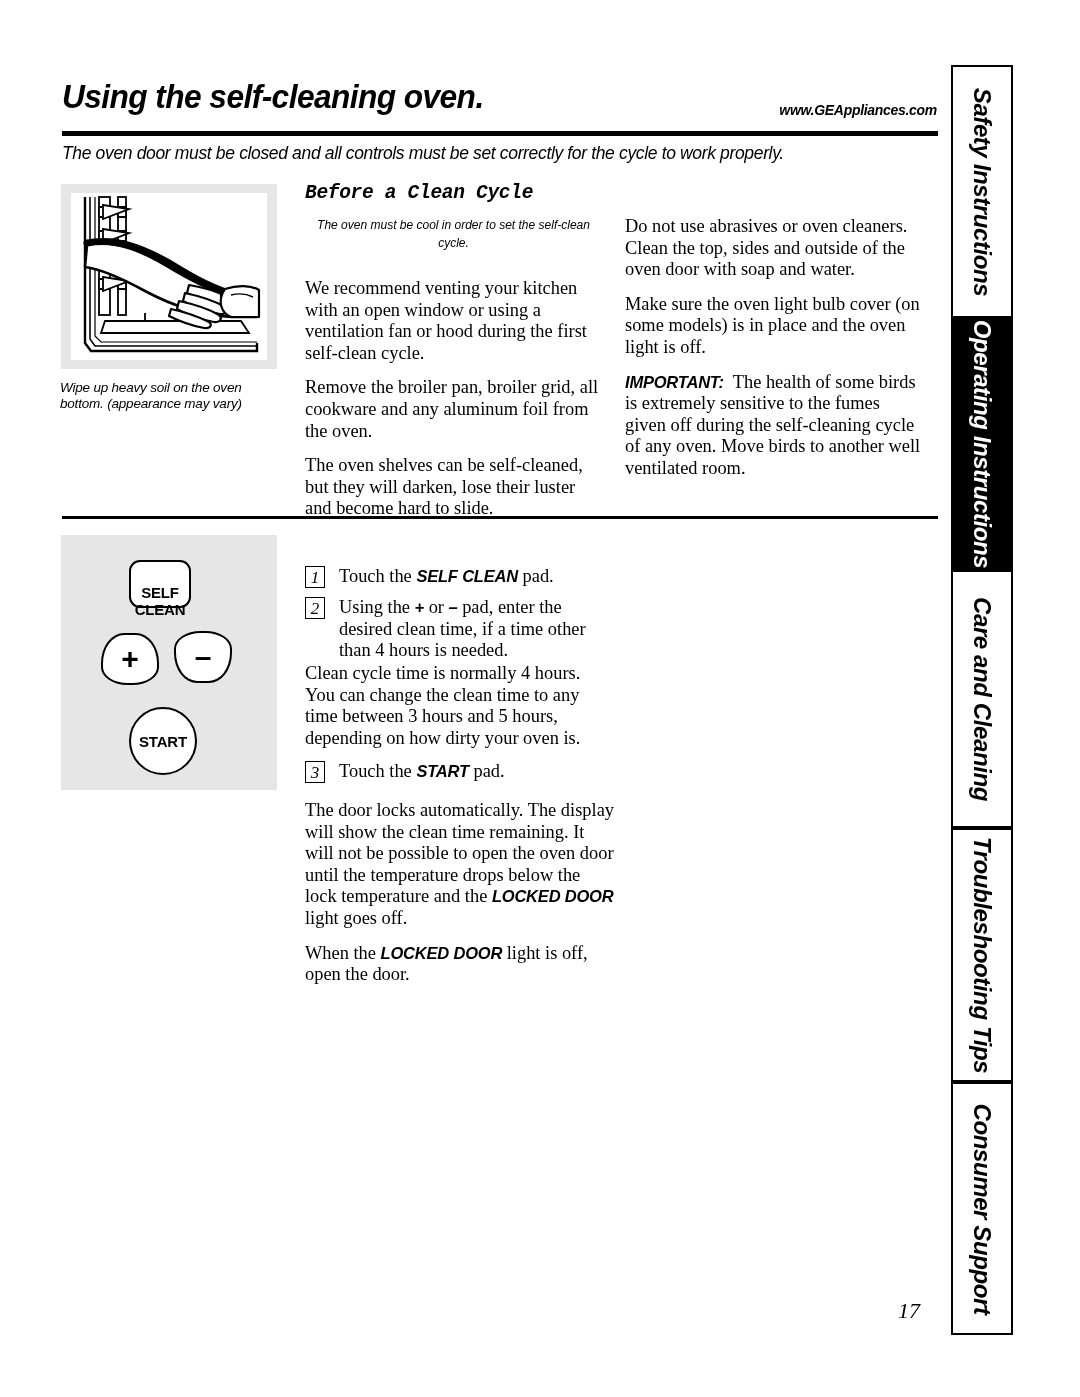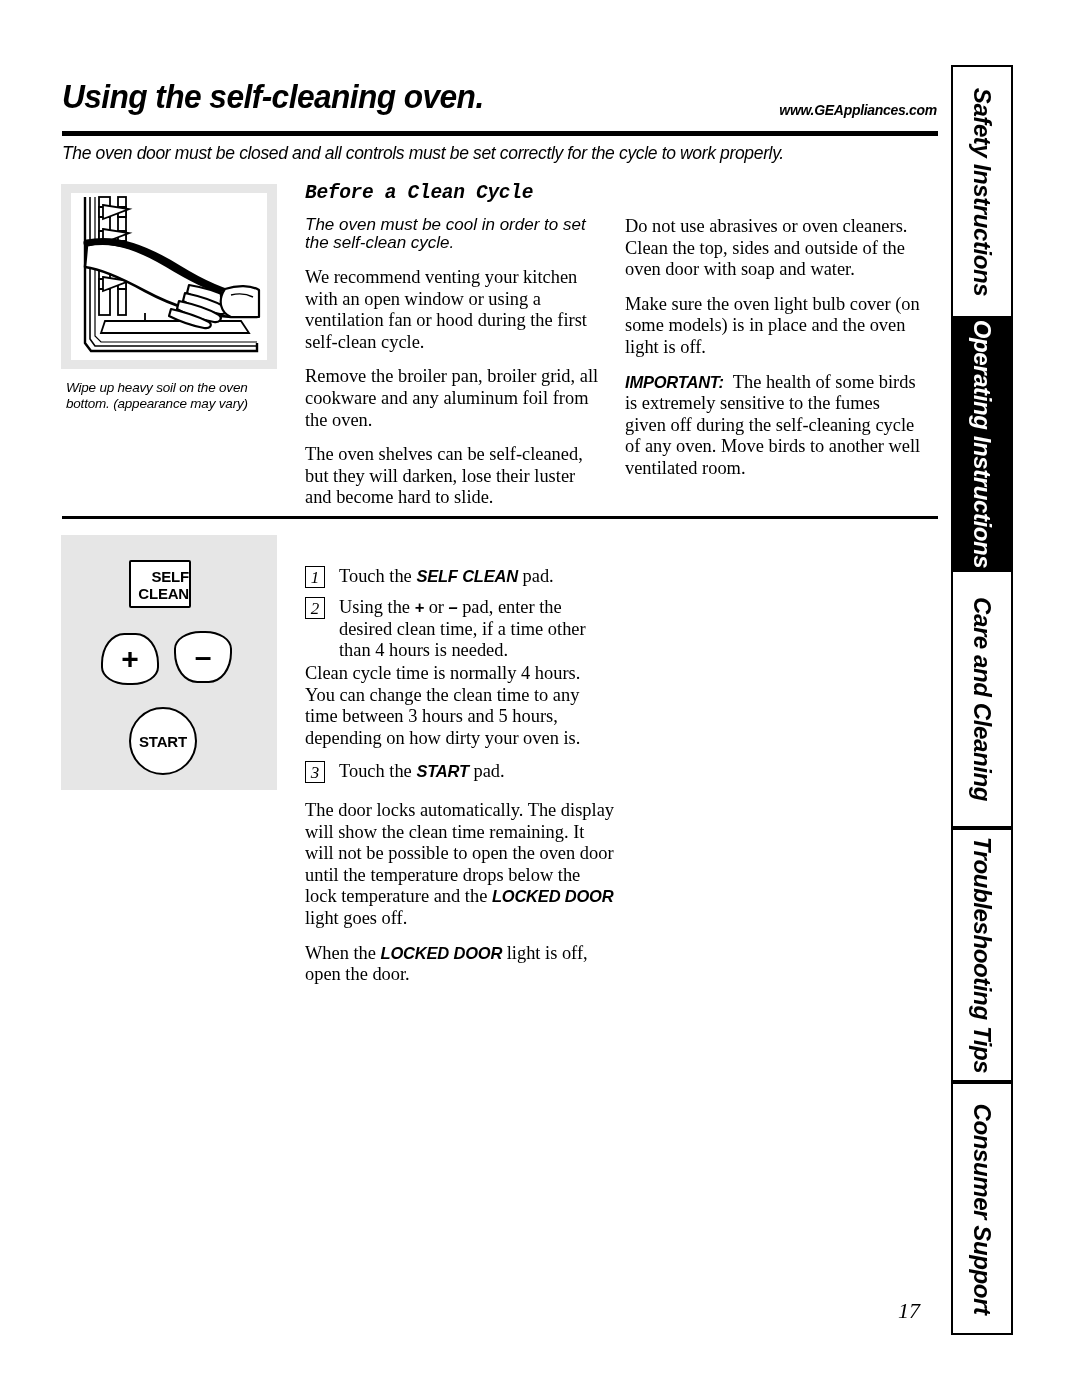--- a/index.html
+++ b/index.html
@@ -101,23 +101,24 @@
     position: absolute;
     font-family: "Liberation Serif", serif;
     font-size: 18.4px;
     line-height: 21.6px;
     text-align: left;
   }
   .col p { margin: 0 0 13px 0; }
   .col p.note {
     font-family: "Liberation Sans", sans-serif;
     font-style: italic;
-    font-size: 17px;
+    font-size: 12px;
     line-height: 18px;
-    margin-bottom: 15px;
+    margin-bottom: 26px;
+    text-align: center;
   }
   b.sans {
     font-family: "Liberation Sans", sans-serif;
     font-weight: bold;
     font-style: italic;
     font-size: 16.5px;
     letter-spacing: -0.2px;
   }
 
   #col-before-left  { left: 305px; top: 216px;  width: 297px; }
@@ -169,21 +170,21 @@
     position: absolute;
     left: 10px;
     top: 9px;
     width: 196px;
     height: 167px;
     background: #ffffff;
     overflow: hidden;
   }
   .fig-caption {
     position: absolute;
-    left: 66px;
+    left: 60px;
     top: 380px;
     width: 205px;
     font-family: "Liberation Sans", sans-serif;
     font-style: italic;
     font-size: 13.5px;
     line-height: 16px;
     letter-spacing: -0.2px;
   }
 
   
@@ -196,27 +197,27 @@
     background: #e6e6e6;
   }
   .pad-self {
     position: absolute;
     left: 68px;
     top: 25px;
     width: 62px;
     height: 48px;
     background: #fff;
     border: 2.5px solid #000;
-    border-radius: 2px;
+    border-radius: 11px;
     font-family: "Liberation Sans", sans-serif;
     font-weight: bold;
     font-size: 15px;
     line-height: 17px;
-    text-align: right;
-    padding-top: 6px;
+    text-align: center;
+    padding-top: 22px;
     box-sizing: border-box;
     letter-spacing: -0.2px;
   }
   .pad-plus, .pad-minus {
     position: absolute;
     width: 58px;
     height: 52px;
     background: #fff;
     border: 2.5px solid #000;
     box-sizing: border-box;

